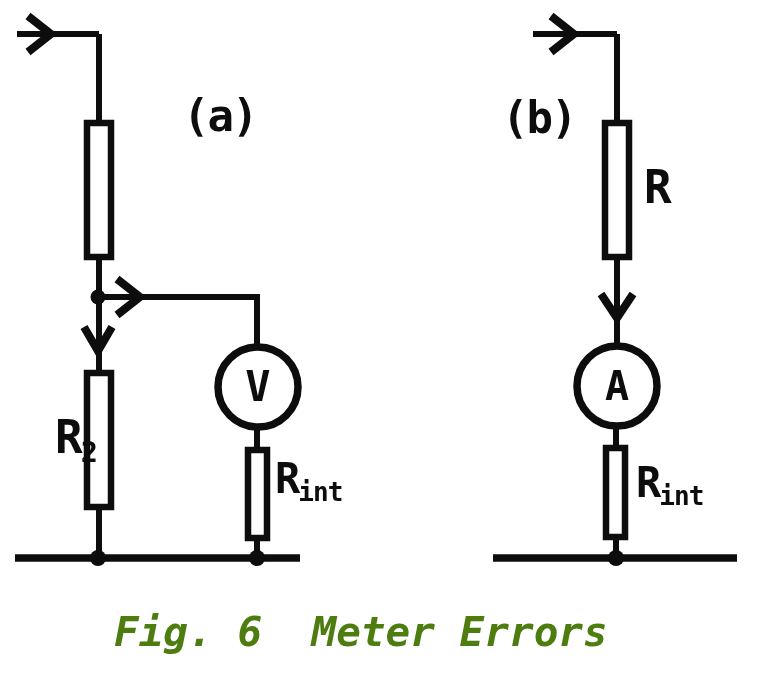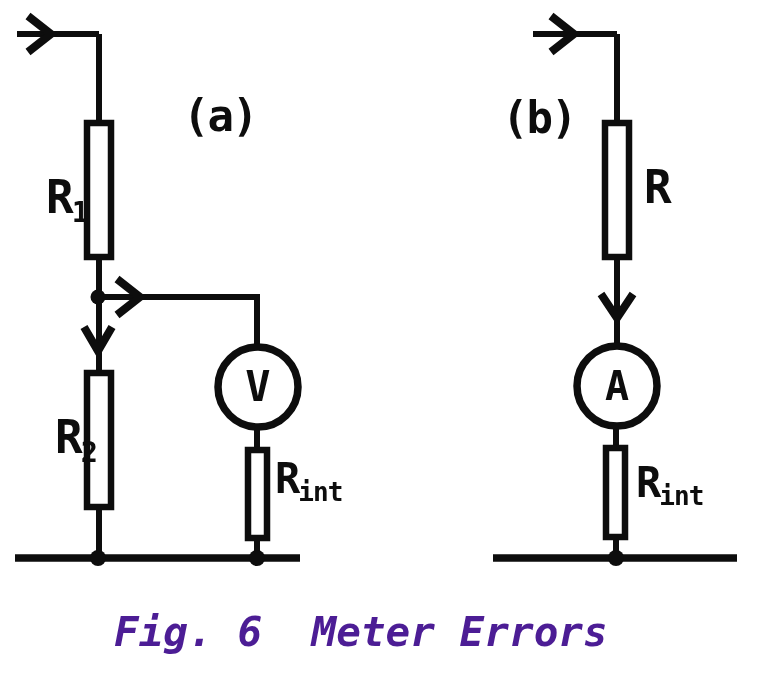--- a/index.html
+++ b/index.html
@@ -42,21 +42,21 @@
     position: absolute;
     left: 114px;
     top: 612px;
     font-family: "DejaVu Sans Mono", monospace;
     font-weight: bold;
     font-style: italic;
     font-size: 41px;
     line-height: 1;
     letter-spacing: 0px;
     white-space: pre;
-    color: #4c1d95;
+    color: #4d7c0f;
   }
 </style>
 </head>
 <body>
 
 <div class="stage">
 
   <svg width="763" height="676" viewBox="0 0 763 676" fill="none" stroke="#0d0d0d" stroke-width="6">
 
     <g>
@@ -107,21 +107,20 @@
 
       <line x1="493" y1="558" x2="737" y2="558" stroke-width="7.5"></line>
       <circle cx="616" cy="558" r="8" fill="#0d0d0d" stroke="none"></circle>
     </g>
   </svg>
 
   <div class="lbl" style="left:183px; top:94px; font-size:44px;">(a)</div>
 
   <div class="lbl" style="left:502px; top:96px; font-size:44px;">(b)</div>
 
-  <div class="lbl" style="left:46px; top:174px; font-size:46px;"><span>R</span><span class="sub">1</span></div>
 
   <div class="lbl" style="left:42px; top:414px; font-size:46px;margin-left:13px;"><span>R</span><span class="sub">2</span></div>
 
   <div class="lbl" style="left:275px; top:458px; font-size:42px;"><span>R</span><span class="sub">int</span></div>
 
   <div class="lbl" style="left:644px; top:164px; font-size:46px;">R</div>
 
   <div class="lbl" style="left:636px; top:462px; font-size:42px;"><span>R</span><span class="sub">int</span></div>
 
   <div class="lbl meter-letter" style="left:258px; top:388px; font-size:42px;">V</div>

